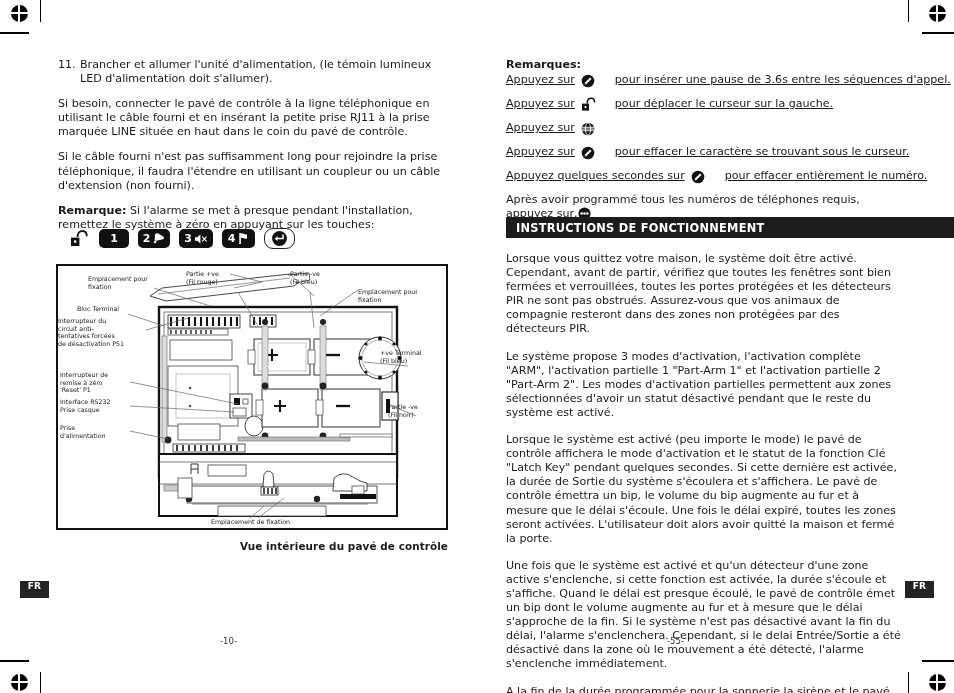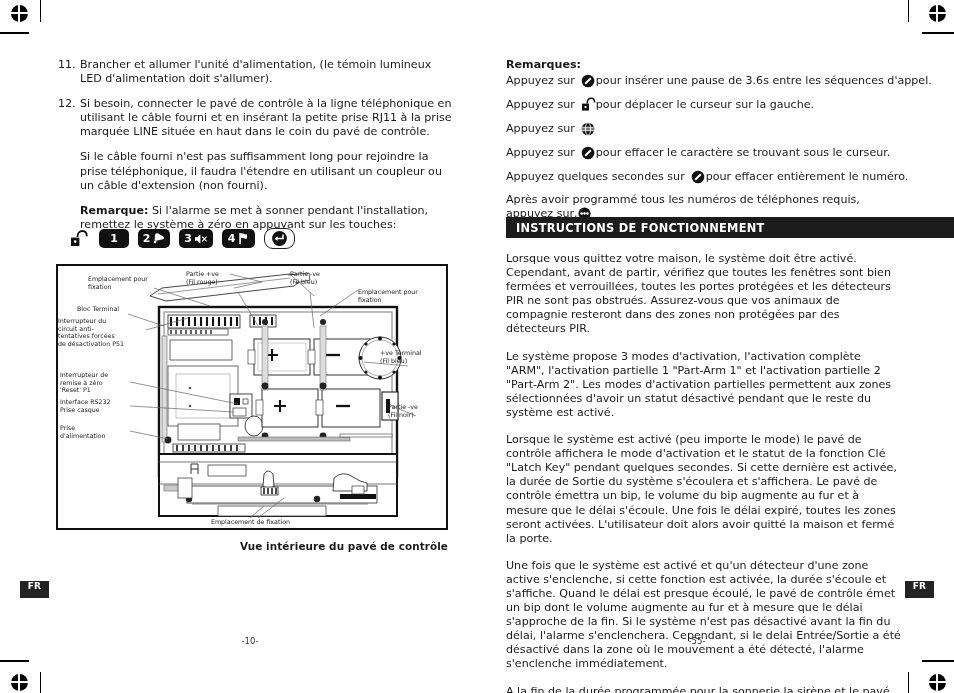--- a/index.html
+++ b/index.html
@@ -141,26 +141,27 @@
     position: absolute;
     left: 506px;
     top: 58px;
     width: 400px;
     font-size: 11.1px;
     line-height: 14px;
   }
   .remarks-title { font-weight: bold; margin-bottom: 1px; }
   .remark-line {
     display: flex;
-    align-items: center;
+    align-items: flex-start;
     margin-bottom: 9px;
     white-space: nowrap;
+    text-decoration: underline;
   }
   .remark-line .pre { margin-right: 6px; }
-  .remark-line .post { margin-left: 0; }
+  .remark-line .post { margin-left: 19px; }
   .inline-ico {
     display: inline-flex;
     align-items: center;
     justify-content: center;
     width: 15px; height: 15px;
     flex: none;
   }
   .remark-para {
     margin-top: 5px;
     font-size: 11.1px;
@@ -215,21 +216,21 @@
     letter-spacing: .3px;
   }
   .lang-left  { left: 20px;  top: 581px; }
   .lang-right { left: 905px; top: 581px; }
 
   .page-num {
     position: absolute;
     top: 636px;
     font-size: 8.5px;
     color: #333;
-    text-align: center;
+    text-align: left;
     width: 60px;
   }
   .page-num-left  { left: 220px; }
   .page-num-right { left: 667px; }
 </style>
 </head>
 <body>
 
 <div class="reg-mark" style="left:11px; top:5px;"></div>
 <div class="crop-v" style="left:40px; top:0; height:22px;"></div>
@@ -250,25 +251,24 @@
 <div class="steps">
 
   <div class="step">
     <div class="step-num">11.</div>
     <div class="step-body">
       <p class="step-para">Brancher et allumer l'unité d'alimentation, (le témoin lumineux LED d'alimentation doit s'allumer).</p>
     </div>
   </div>
 
   <div class="step">
-    <div class="step-num">12.</div>
     <div class="step-body">
       <p class="step-para">Si besoin, connecter le pavé de contrôle à la ligne téléphonique en utilisant le câble fourni et en insérant la petite prise RJ11 à la prise marquée LINE située en haut dans le coin du pavé de contrôle.</p>
       <p class="step-para">Si le câble fourni n'est pas suffisamment long pour rejoindre la prise téléphonique, il faudra l'étendre en utilisant un coupleur ou un câble d'extension (non fourni).</p>
-      <p class="step-para"><span class="bold">Remarque:</span> <span>Si l'alarme se met à sonner pendant l'installation, remettez le système à zéro en appuyant sur les touches:</span></p>
+      <p class="step-para"><span class="bold">Remarque:</span> <span>Si l'alarme se met à presque pendant l'installation, remettez le système à zéro en appuyant sur les touches:</span></p>
       <p class="step-para" style="margin-top:31px;">sur le clavier du pavé de contrôle.</p>
     </div>
   </div>
 
 </div>
 
 <div class="key-row">
 
   <div class="key-unlock">
     <svg class="glyph" width="19" height="18" viewBox="0 0 19 18" aria-hidden="true">

